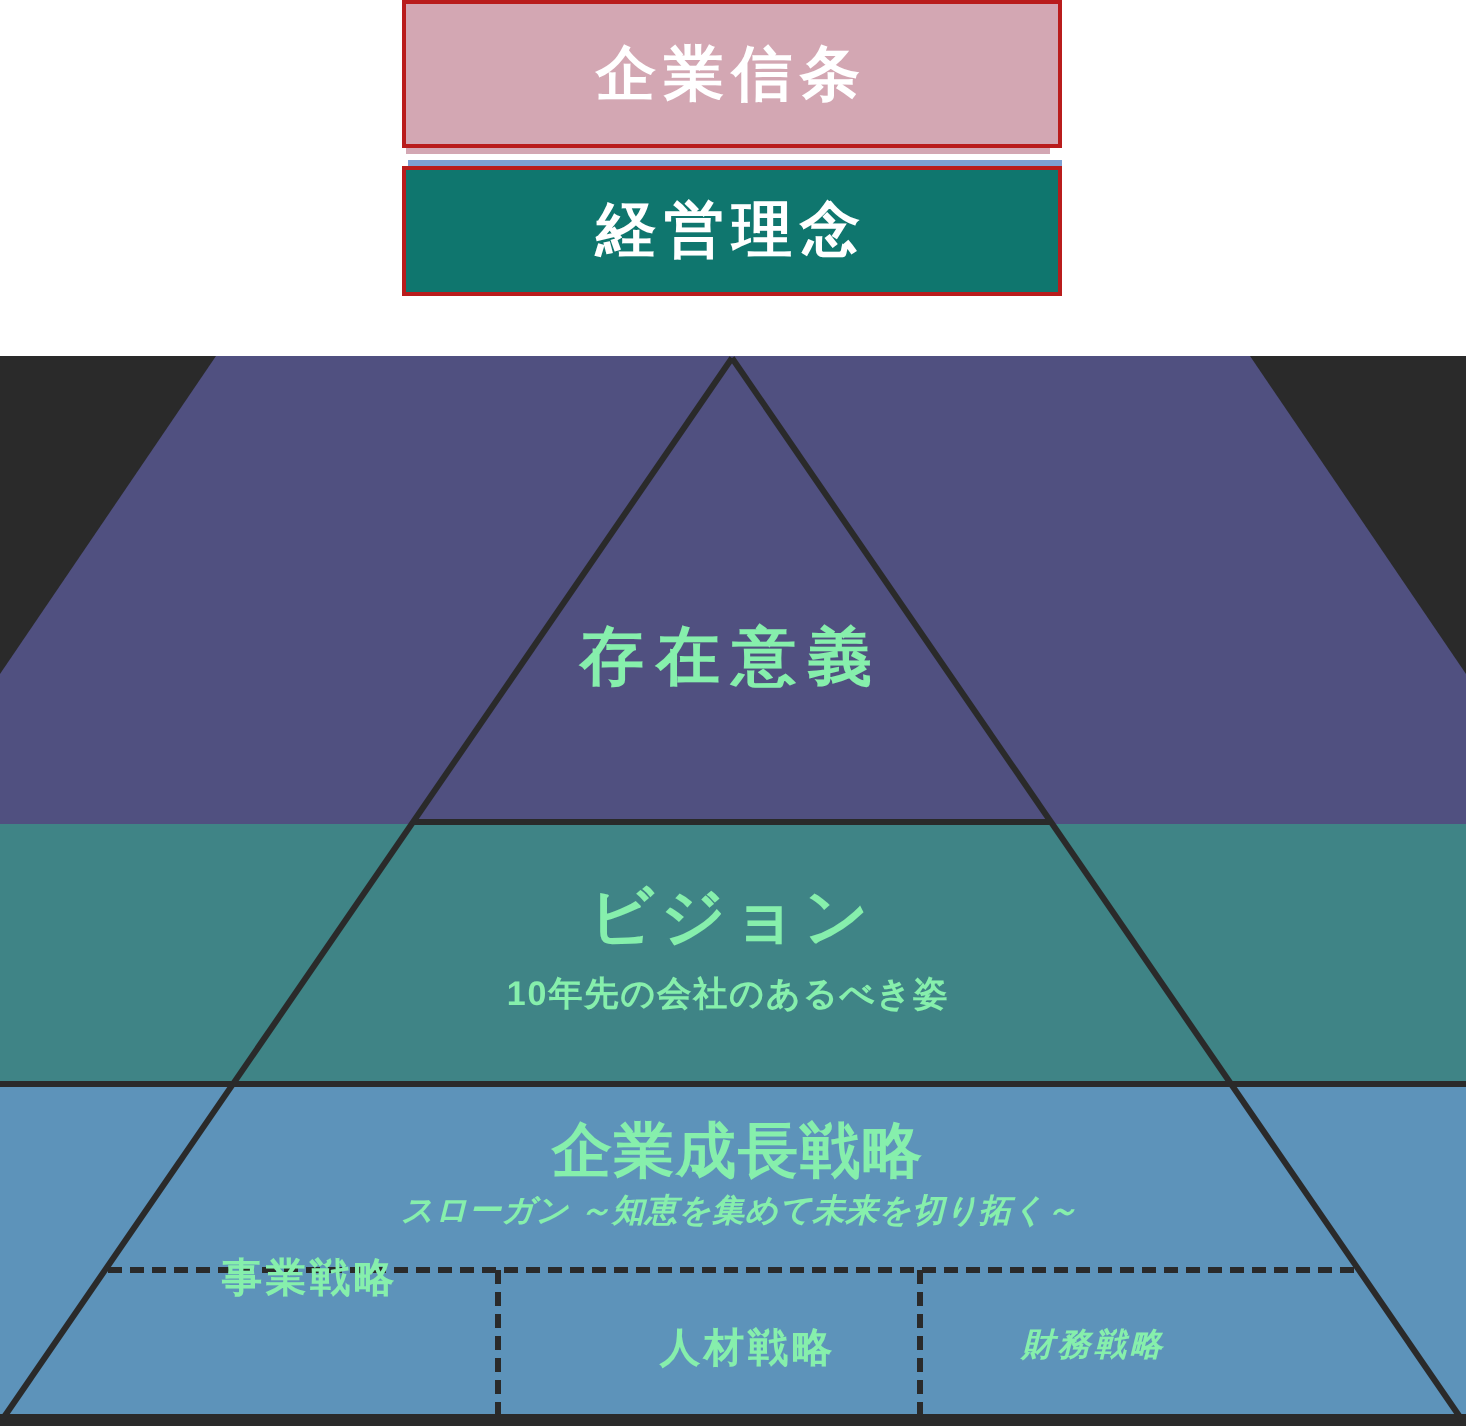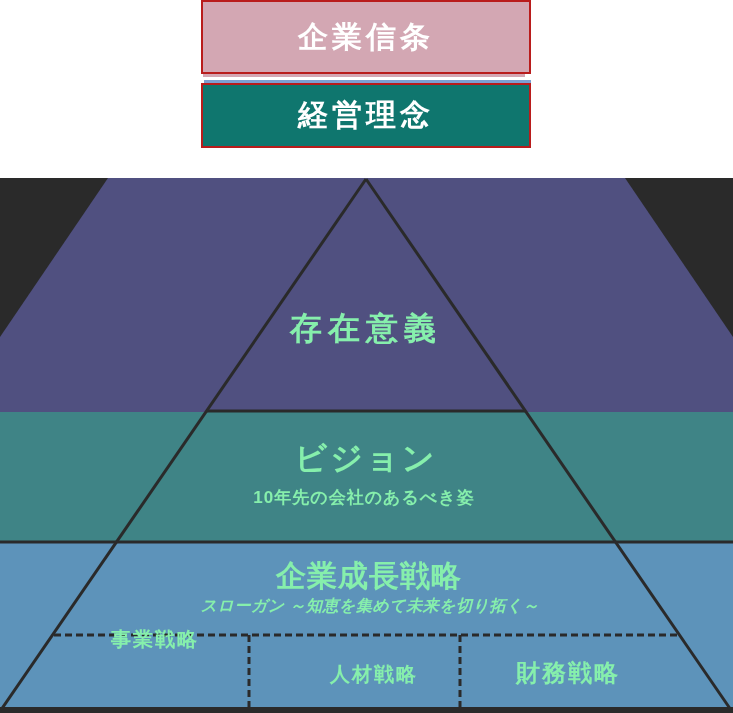--- a/index.html
+++ b/index.html
@@ -36,21 +36,21 @@
     color:#86efac;font-weight:bold;white-space:nowrap;
     transform:translate(-50%,-50%);text-align:center;
   }
   #purpose-title   {left:366px;top:329px;font-size:32px;letter-spacing:6px;}
   #vision-title    {left:366px;top:459px;font-size:32px;letter-spacing:3px;}
   #vision-subtitle {left:364px;top:497px;font-size:17px;letter-spacing:1px;}
   #growth-title    {left:369px;top:576px;font-size:30px;letter-spacing:1px;}
   #growth-subtitle {left:370px;top:606px;font-size:16px;letter-spacing:0.5px;font-style:italic;}
   #strategy-business {left:155px;top:639px;font-size:20px;letter-spacing:2px;}
   #strategy-hr       {left:359px;top:674px;font-size:20px;letter-spacing:2px;margin-left:15px;}
-  #strategy-finance  {left:568px;top:673px;font-size:24px;letter-spacing:2px;}
+  #strategy-finance  {left:547px;top:673px;font-size:16px;letter-spacing:2px;font-style:italic;}
 </style>
 </head>
 <body>
 
 <div id="stage">
 
   <div class="abs" id="top-strip"></div>
 
   <div class="abs top-box" id="creed-box">
     <span>企業信条</span>

